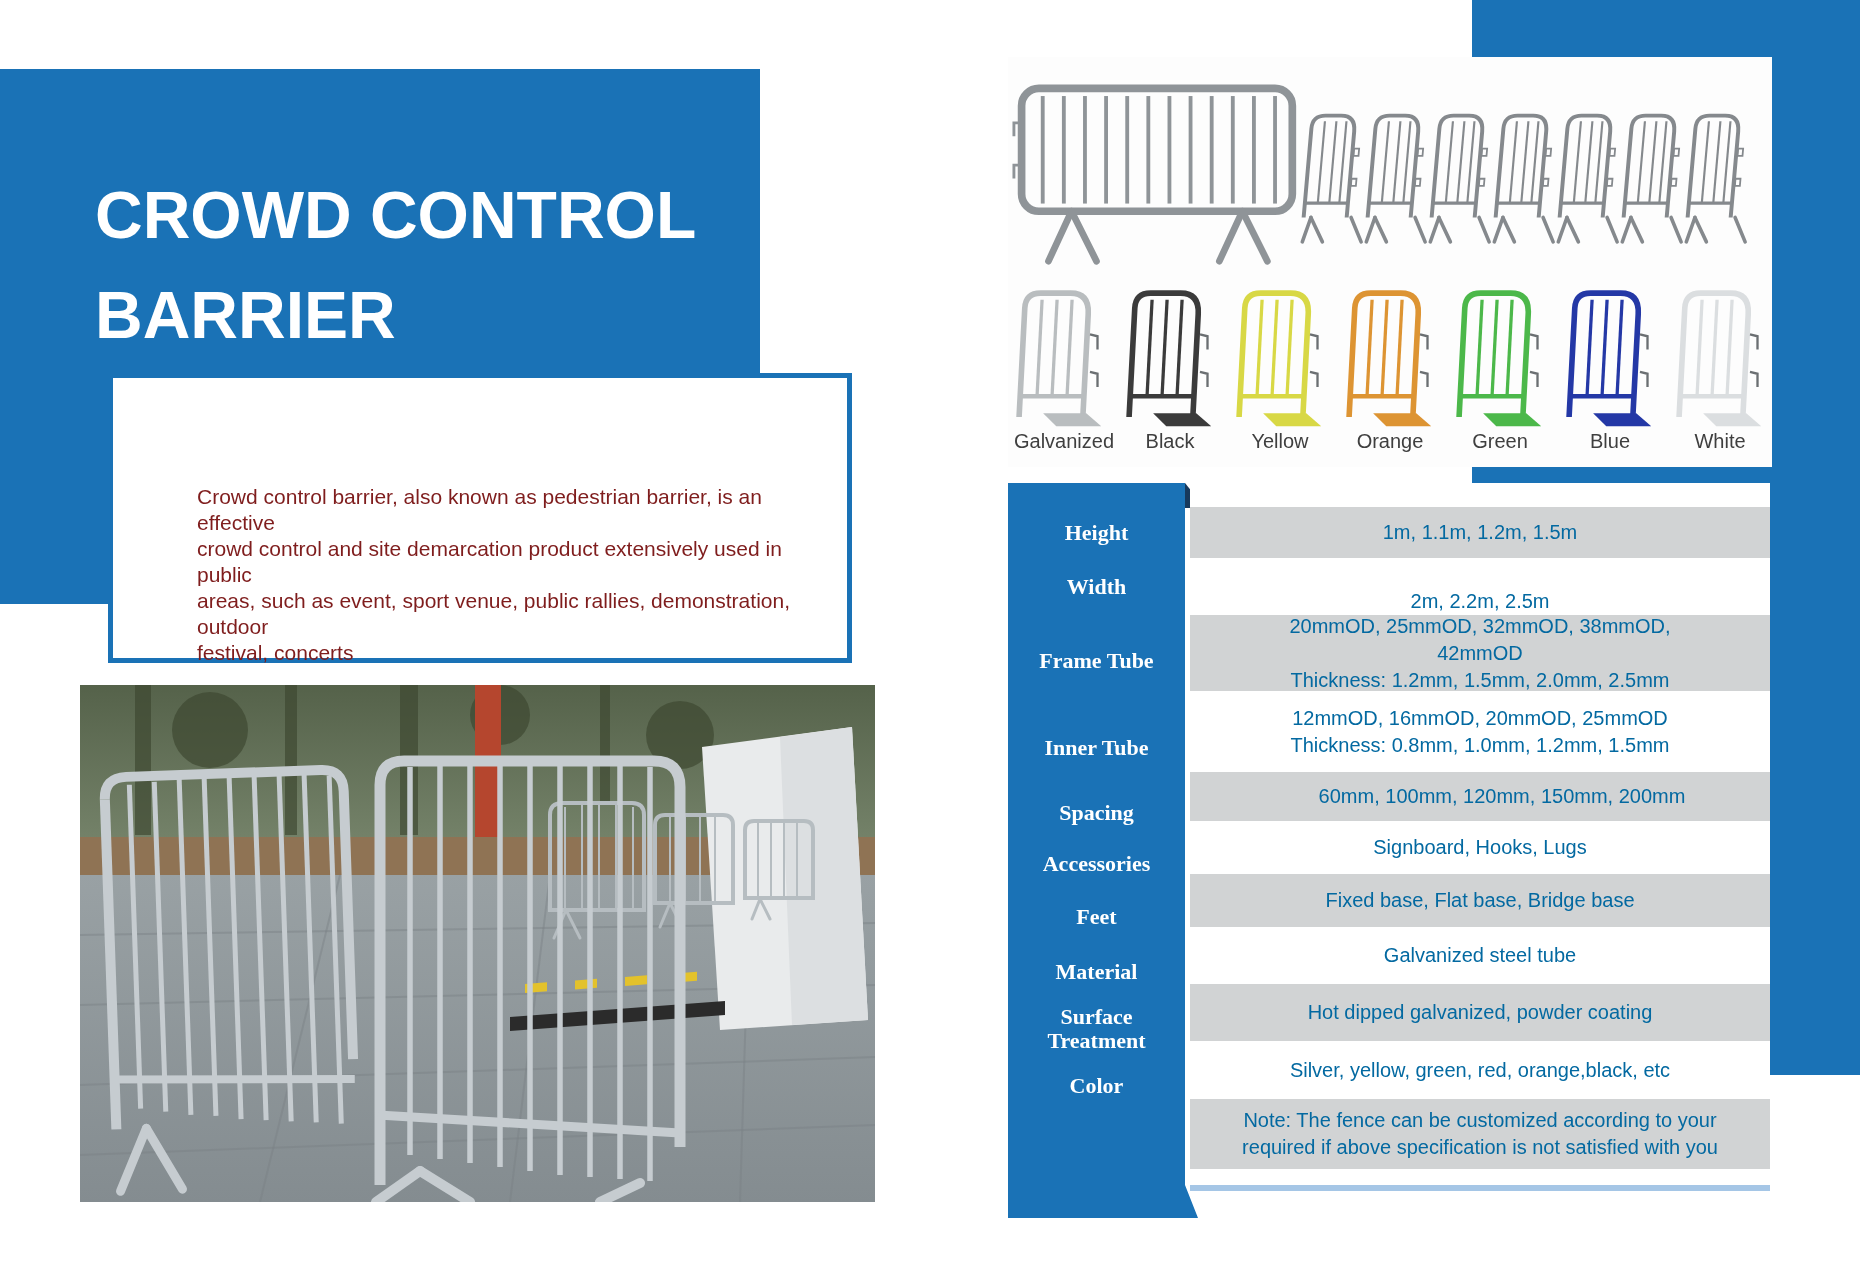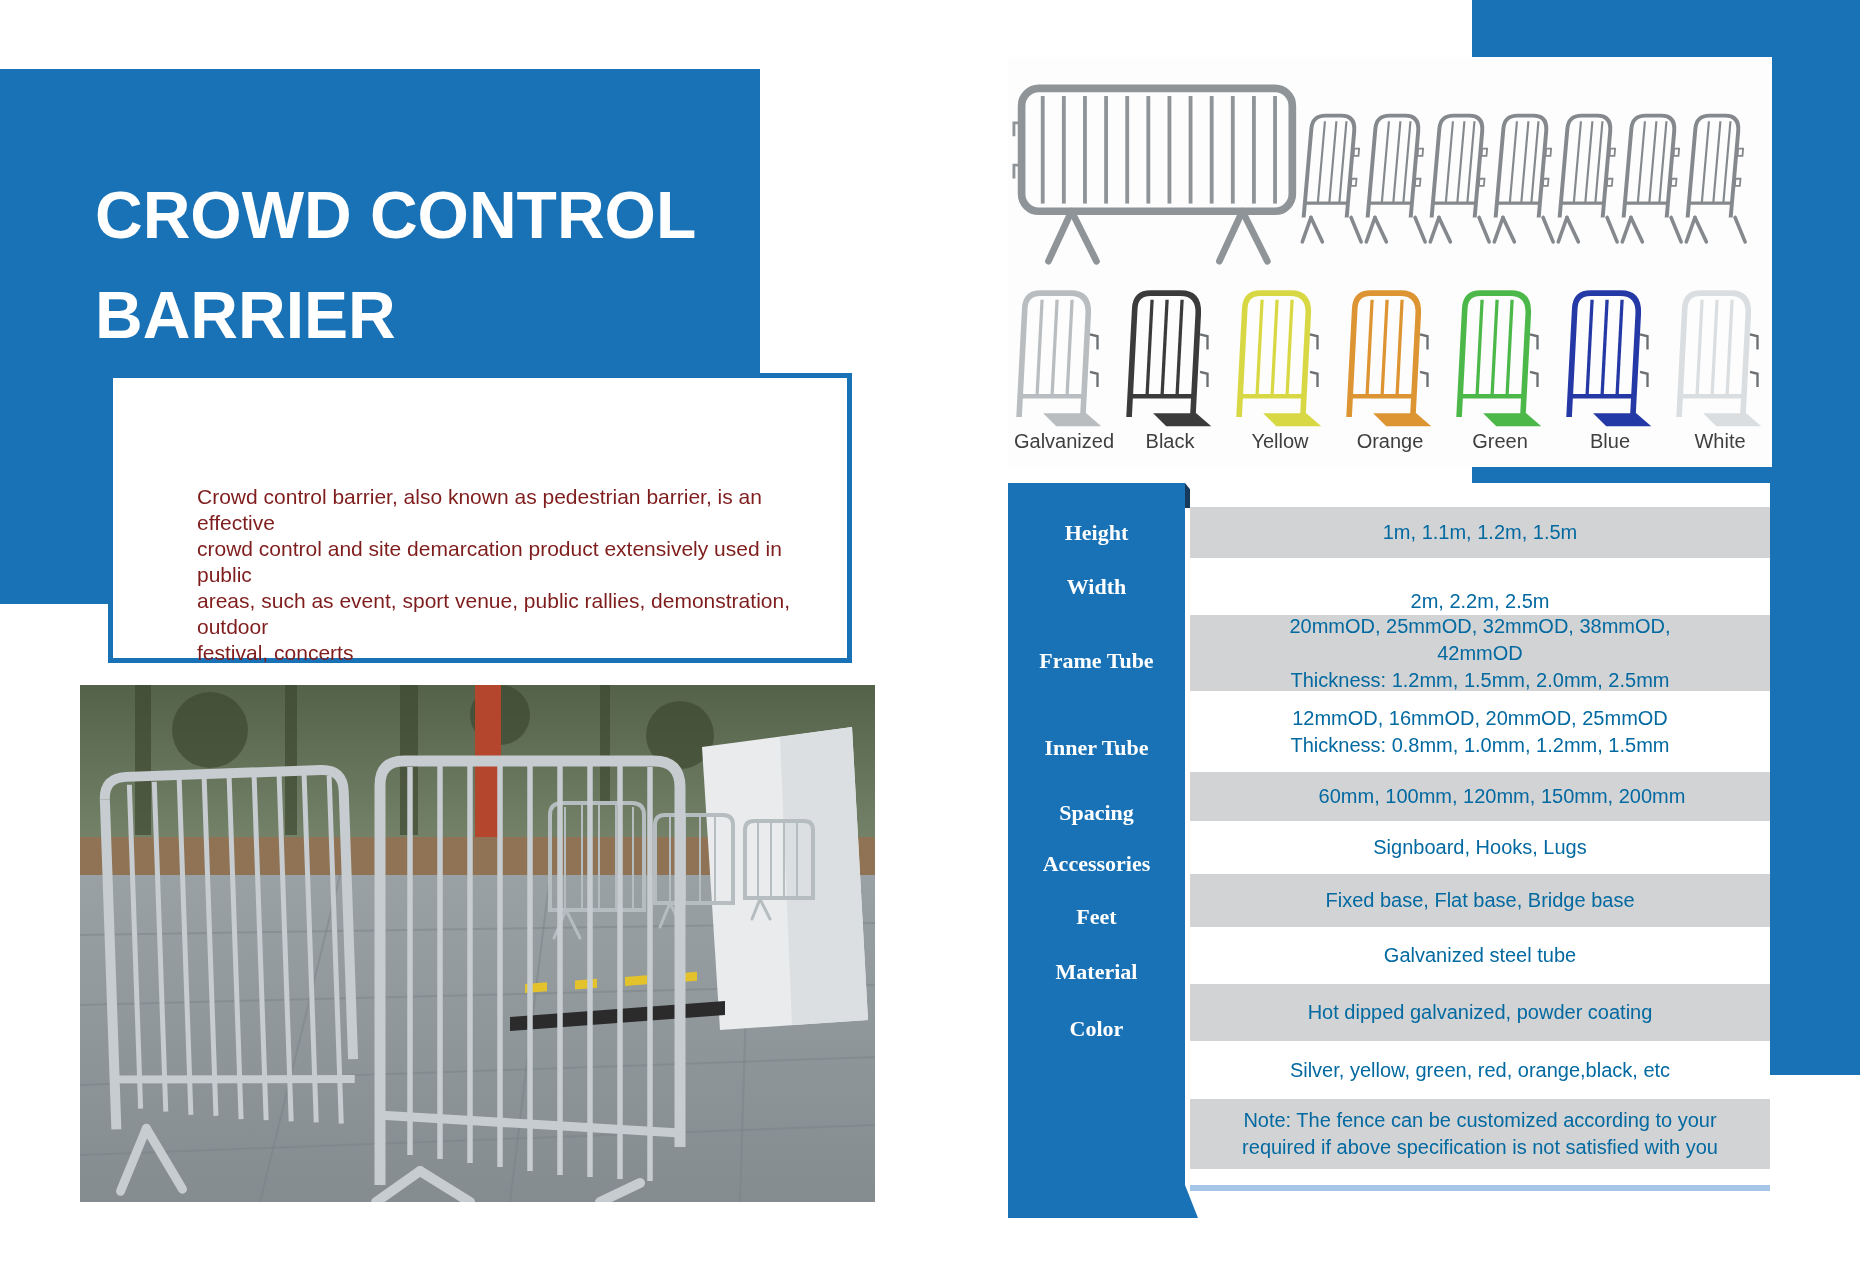--- a/index.html
+++ b/index.html
@@ -344,20 +344,21 @@
 
   <div class="spec-label-col">
       <div class="spec-label" style="height: 51px;">Height</div>
       <div class="spec-label" style="height: 57px;">Width</div>
       <div class="spec-label" style="height: 92px;">Frame Tube</div>
       <div class="spec-label" style="height: 81px;">Inner Tube</div>
       <div class="spec-label" style="height: 49px;">Spacing</div>
       <div class="spec-label" style="height: 53px;">Accessories</div>
       <div class="spec-label" style="height: 53px;">Feet</div>
       <div class="spec-label" style="height: 57px;">Material</div>
+      <div class="spec-label" style="height: 57px;">Surface Treatment</div>
       <div class="spec-label" style="height: 58px;">Color</div>
       <div class="spec-label" style="height: 70px;"></div>
     </div>
   <div class="fold-triangle"></div>
   <div class="spec-values">
       <div class="spec-value-row gray" style="height: 51px;">
         <div>1m, 1.1m, 1.2m, 1.5m</div>
       </div>
       <div class="spec-value-row" style="height: 57px; justify-content: flex-end;">
         <div>2m, 2.2m, 2.5m</div>

